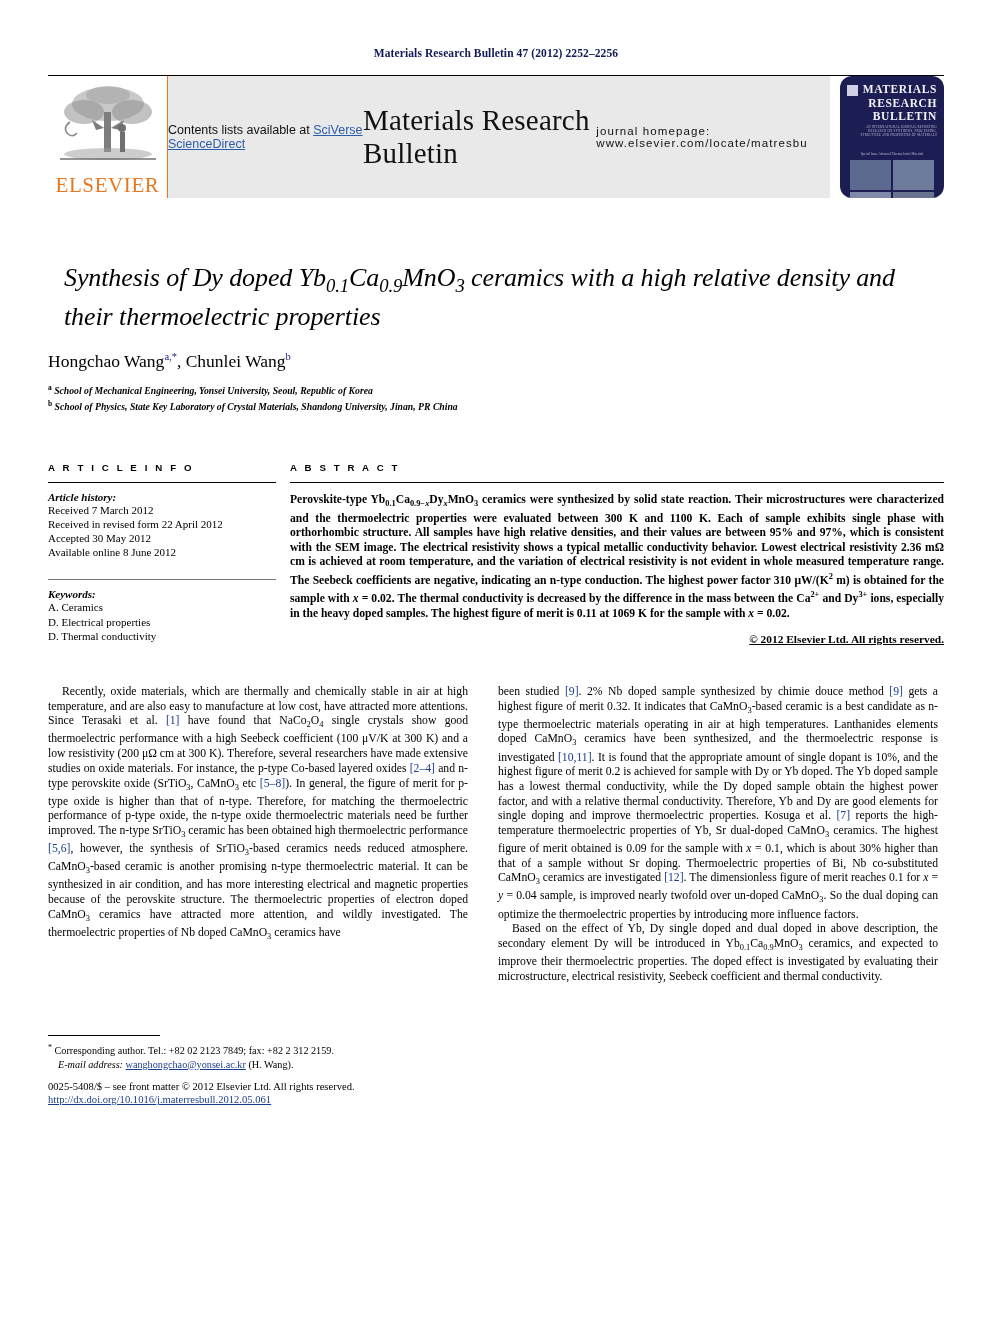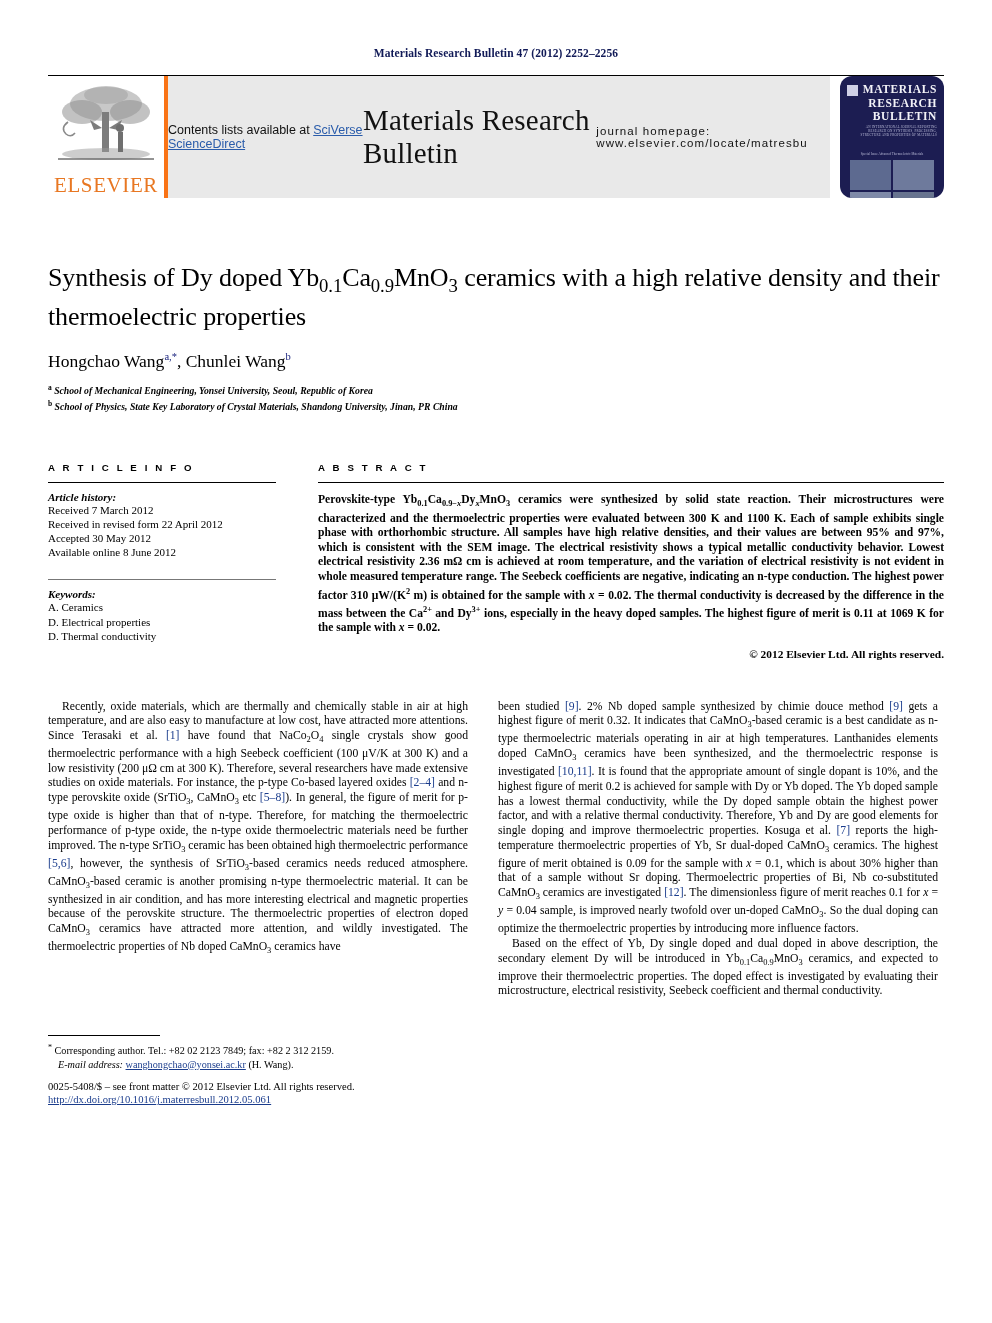--- a/index.html
+++ b/index.html
@@ -38,21 +38,21 @@
     margin-top: 16px;
     border-top: 1.6px solid #000;
     height: 122px;
     display: flex;
     align-items: stretch;
   }
   .masthead-logo {
     width: 120px;
     flex: 0 0 120px;
     position: relative;
-    border-right: 4px solid #f97316;
+    border-right: 1px solid #f97316;
     display: flex;
     flex-direction: column;
     justify-content: flex-end;
     padding-bottom: 2px;
     box-sizing: border-box;
     gap: 8px;
   }
   .tree-svg { display:block; margin: 4px auto 0 auto; }
   .elsevier-word {
     font-family: "Liberation Serif", serif;
@@ -146,23 +146,24 @@
   .cover-cell.c3 { background: #7f8aa8; }
   .cover-cell.c4 { background: #68748f; }
 
   
   .title-block { margin-top: 64px; }
   .paper-title {
     font-family: "Liberation Serif", serif;
     font-size: 26px;
     line-height: 31px;
     color: #000;
-    margin: 0;
+    margin: 16px;
     font-weight: normal;
     letter-spacing: -0.1px;
+    font-style: italic;
   }
   .authors {
     font-family: "Liberation Serif", serif;
     font-size: 17.5px;
     margin-top: 19px;
     color: #000;
   }
   .authors sup { font-size: 10.5px; color: #1a237e; }
   .affiliations {
     margin-top: 10px;
@@ -171,21 +172,21 @@
     font-size: 9.7px;
     line-height: 12.5px;
     font-weight: bold;
   }
   .affiliations sup { font-style: normal; font-size: 7.5px; }
 
   
   .info-abstract {
     margin-top: 48px;
     display: flex;
-    gap: 42px;
+    gap: 14px;
   }
   .col-info { width: 228px; flex: 0 0 228px; }
   .col-abstract { flex: 1 1 auto; }
   .sec-head {
     font-family: "Liberation Sans", sans-serif;
     font-size: 9.7px;
     font-weight: bold;
     letter-spacing: 2.6px;
     color: #000;
   }
@@ -212,20 +213,21 @@
     font-size: 11.6px;
     line-height: 14.6px;
     text-align: justify;
     font-weight: bold;
   }
   .copyright-line {
     margin-top: 0;
     text-align: right;
     font-size: 11.4px;
     font-weight: bold;
+    text-decoration: underline;
   }
 
   
   .main-cols {
     margin-top: 40px;
     display: flex;
     gap: 30px;
   }
   .col { width: 420px; flex: 0 0 420px; }
   .col.right { width: 440px; flex: 0 0 440px; }

